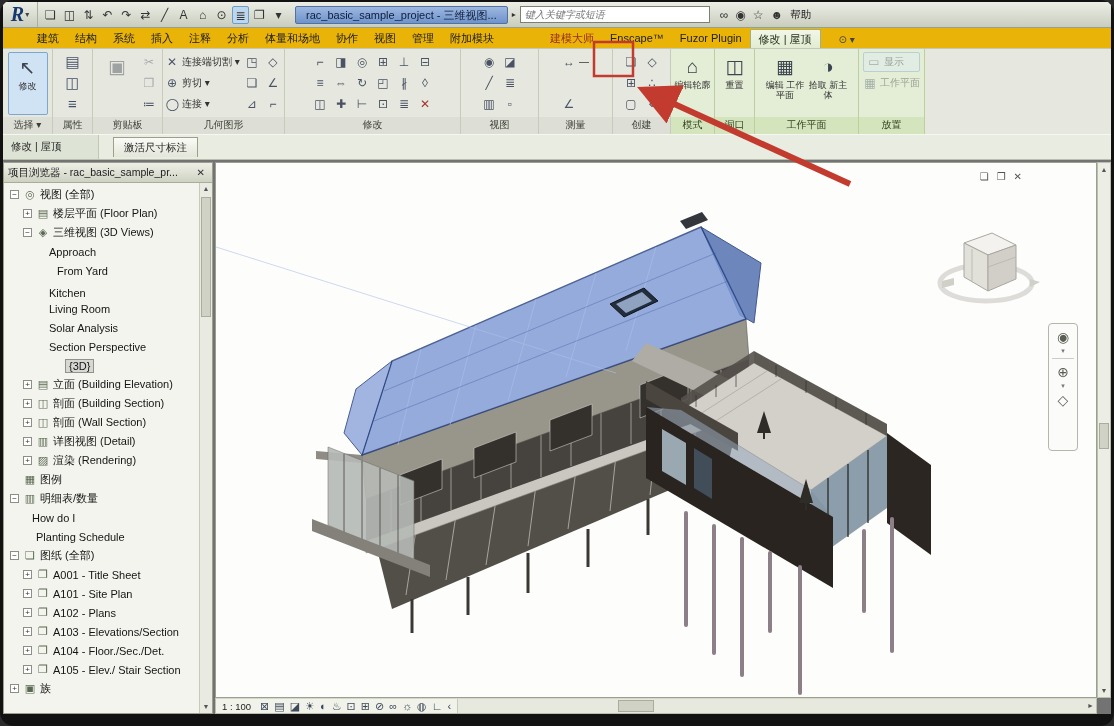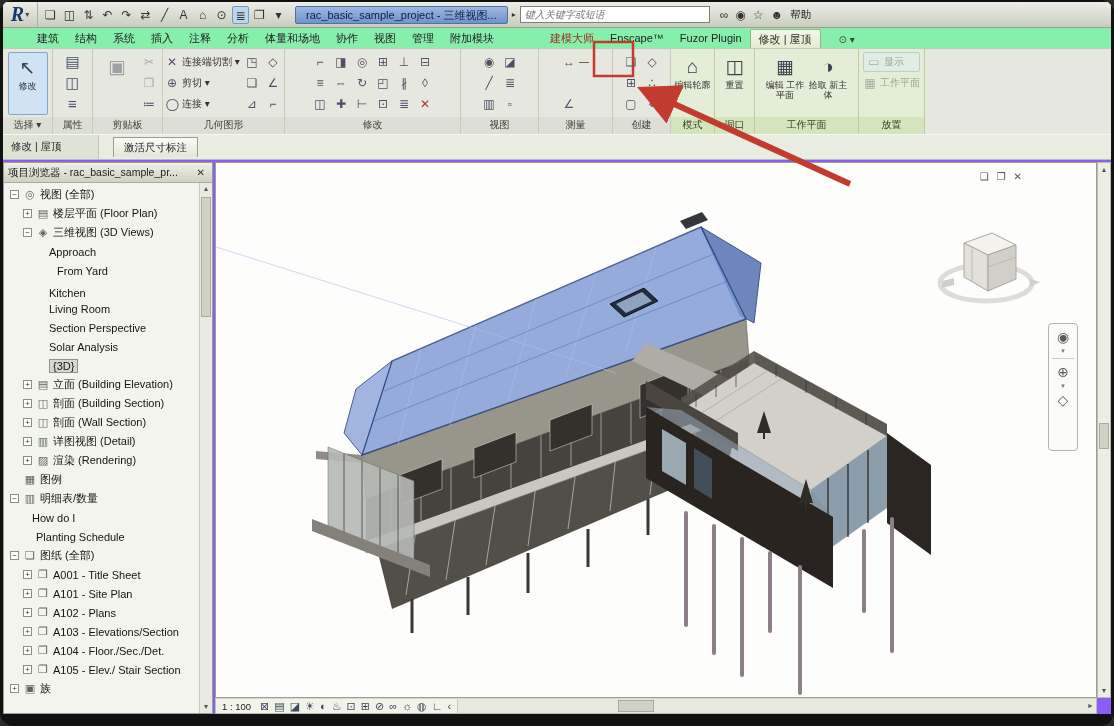--- a/index.html
+++ b/index.html
@@ -20,21 +20,21 @@
   .title-chip{margin-left:8px;height:18px;padding:0 10px;background:linear-gradient(#9db7e0,#6f93cb);
     border:1px solid #51719f;border-radius:2px;color:#0e1d3c;font-size:11px;line-height:16px;white-space:nowrap;}
   .tb-caret{font-size:8px;color:#333;margin:0 4px;}
   .searchbox{height:17px;width:190px;border:1px solid #7c8272;background:#fff;font-size:10px;
     padding:0 4px;color:#333;font-style:italic;}
   .tb-icons{display:flex;align-items:center;gap:7px;margin-left:10px;}
   .tb-icons .ico{font-size:12px;color:#333;}
   .tb-help{font-size:10.5px;color:#222;}
 
   
-  .tabrow{position:absolute;left:0;top:26px;width:100%;height:21px;background:#86efac;
+  .tabrow{position:absolute;left:0;top:26px;width:100%;height:21px;background:#eab308;
     border-bottom:1px solid #c3c8b8;display:flex;align-items:flex-end;padding-left:26px;}
   .tab{height:19px;line-height:19px;padding:0 8px;font-size:11px;color:#222;white-space:nowrap;cursor:default;}
   .tab.red{color:#9c2d1f;margin-left:40px;}
   .tab.active{background:linear-gradient(#f2f6e9,#e2ecd2);border:1px solid #9cb284;border-bottom:none;
     border-radius:2px 2px 0 0;color:#26321c;}
   .tab-overflow{font-size:10px;color:#444;margin-left:18px;padding-bottom:3px;}
 
   
   .ribbon{position:absolute;left:0;top:47px;width:100%;height:85px;background:#e6e8df;display:flex;}
   .panel{height:85px;border-right:1px solid #c6cbba;display:flex;flex-direction:column;flex:0 0 auto;}
@@ -58,21 +58,21 @@
 
   
   .optrow{position:absolute;left:0;top:132px;width:100%;height:26px;background:#e9ece1;
     border-top:1px solid #f6f8f0;border-bottom:1px solid #b9beae;display:flex;align-items:center;}
   .ctx-label{width:96px;height:100%;background:#dde3d5;border-right:1px solid #c2c7b6;
     font-size:10.5px;color:#2c2c2c;display:flex;align-items:center;padding-left:8px;white-space:nowrap;}
   .dim-btn{margin-left:14px;height:20px;padding:0 10px;background:linear-gradient(#fafbf6,#e3e6da);
     border:1px solid #9aa08c;border-bottom:none;font-size:10.5px;color:#222;display:flex;align-items:center;}
 
   
-  .main{position:absolute;left:0;top:158px;width:100%;height:554px;background:#8b5cf6;}
+  .main{position:absolute;left:0;top:158px;width:100%;height:554px;background:#737373;}
 
   
   .browser{position:absolute;left:0;top:2px;width:210px;height:552px;background:#f4f4ee;
     border:1px solid #9aa08e;display:flex;flex-direction:column;}
   .pb-head{height:20px;background:linear-gradient(#eef0e6,#ced2c2);border-bottom:1px solid #a7ad9a;
     display:flex;align-items:center;font-size:10.5px;color:#1c1c1c;padding:0 4px;}
   .pb-head .x{margin-left:auto;font-size:10px;color:#333;padding:0 3px;cursor:default;}
   .pb-body{flex:1;position:relative;overflow:hidden;font-size:11px;color:#141414;}
   .trow{position:relative;height:19px;display:flex;align-items:center;white-space:nowrap;cursor:default;}
   .exp{width:9px;height:9px;border:1px solid #8a9084;background:#fff;font-size:8px;line-height:7px;
@@ -371,27 +371,27 @@
               <div class="trow" style="padding-left: 32px; align-items: flex-end;">
                 <span class="exp blank"></span>
                 <span>Kitchen</span>
               </div>
               <div class="trow" style="padding-left: 32px;">
                 <span class="exp blank"></span>
                 <span>Living Room</span>
               </div>
               <div class="trow" style="padding-left: 32px;">
                 <span class="exp blank"></span>
+                <span>Solar Analysis</span>
+              </div>
+              <div class="trow" style="padding-left: 32px;">
+                <span class="exp blank"></span>
                 <span>Section Perspective</span>
               </div>
-              <div class="trow" style="padding-left: 32px;">
-                <span class="exp blank"></span>
-                <span>Solar Analysis</span>
-              </div>
-              <div class="trow" style="padding-left: 32px;">
+              <div class="trow" style="padding-left: 32px; margin-left: 16px;">
                 <span class="exp blank"></span>
                 <span class="tsel">{3D}</span>
               </div>
               <div class="trow" style="padding-left: 19px;">
                 <span class="exp">+</span>
                 <span class="nico">▤</span>
                 <span>立面 (Building Elevation)</span>
               </div>
               <div class="trow" style="padding-left: 19px;">
                 <span class="exp">+</span>

